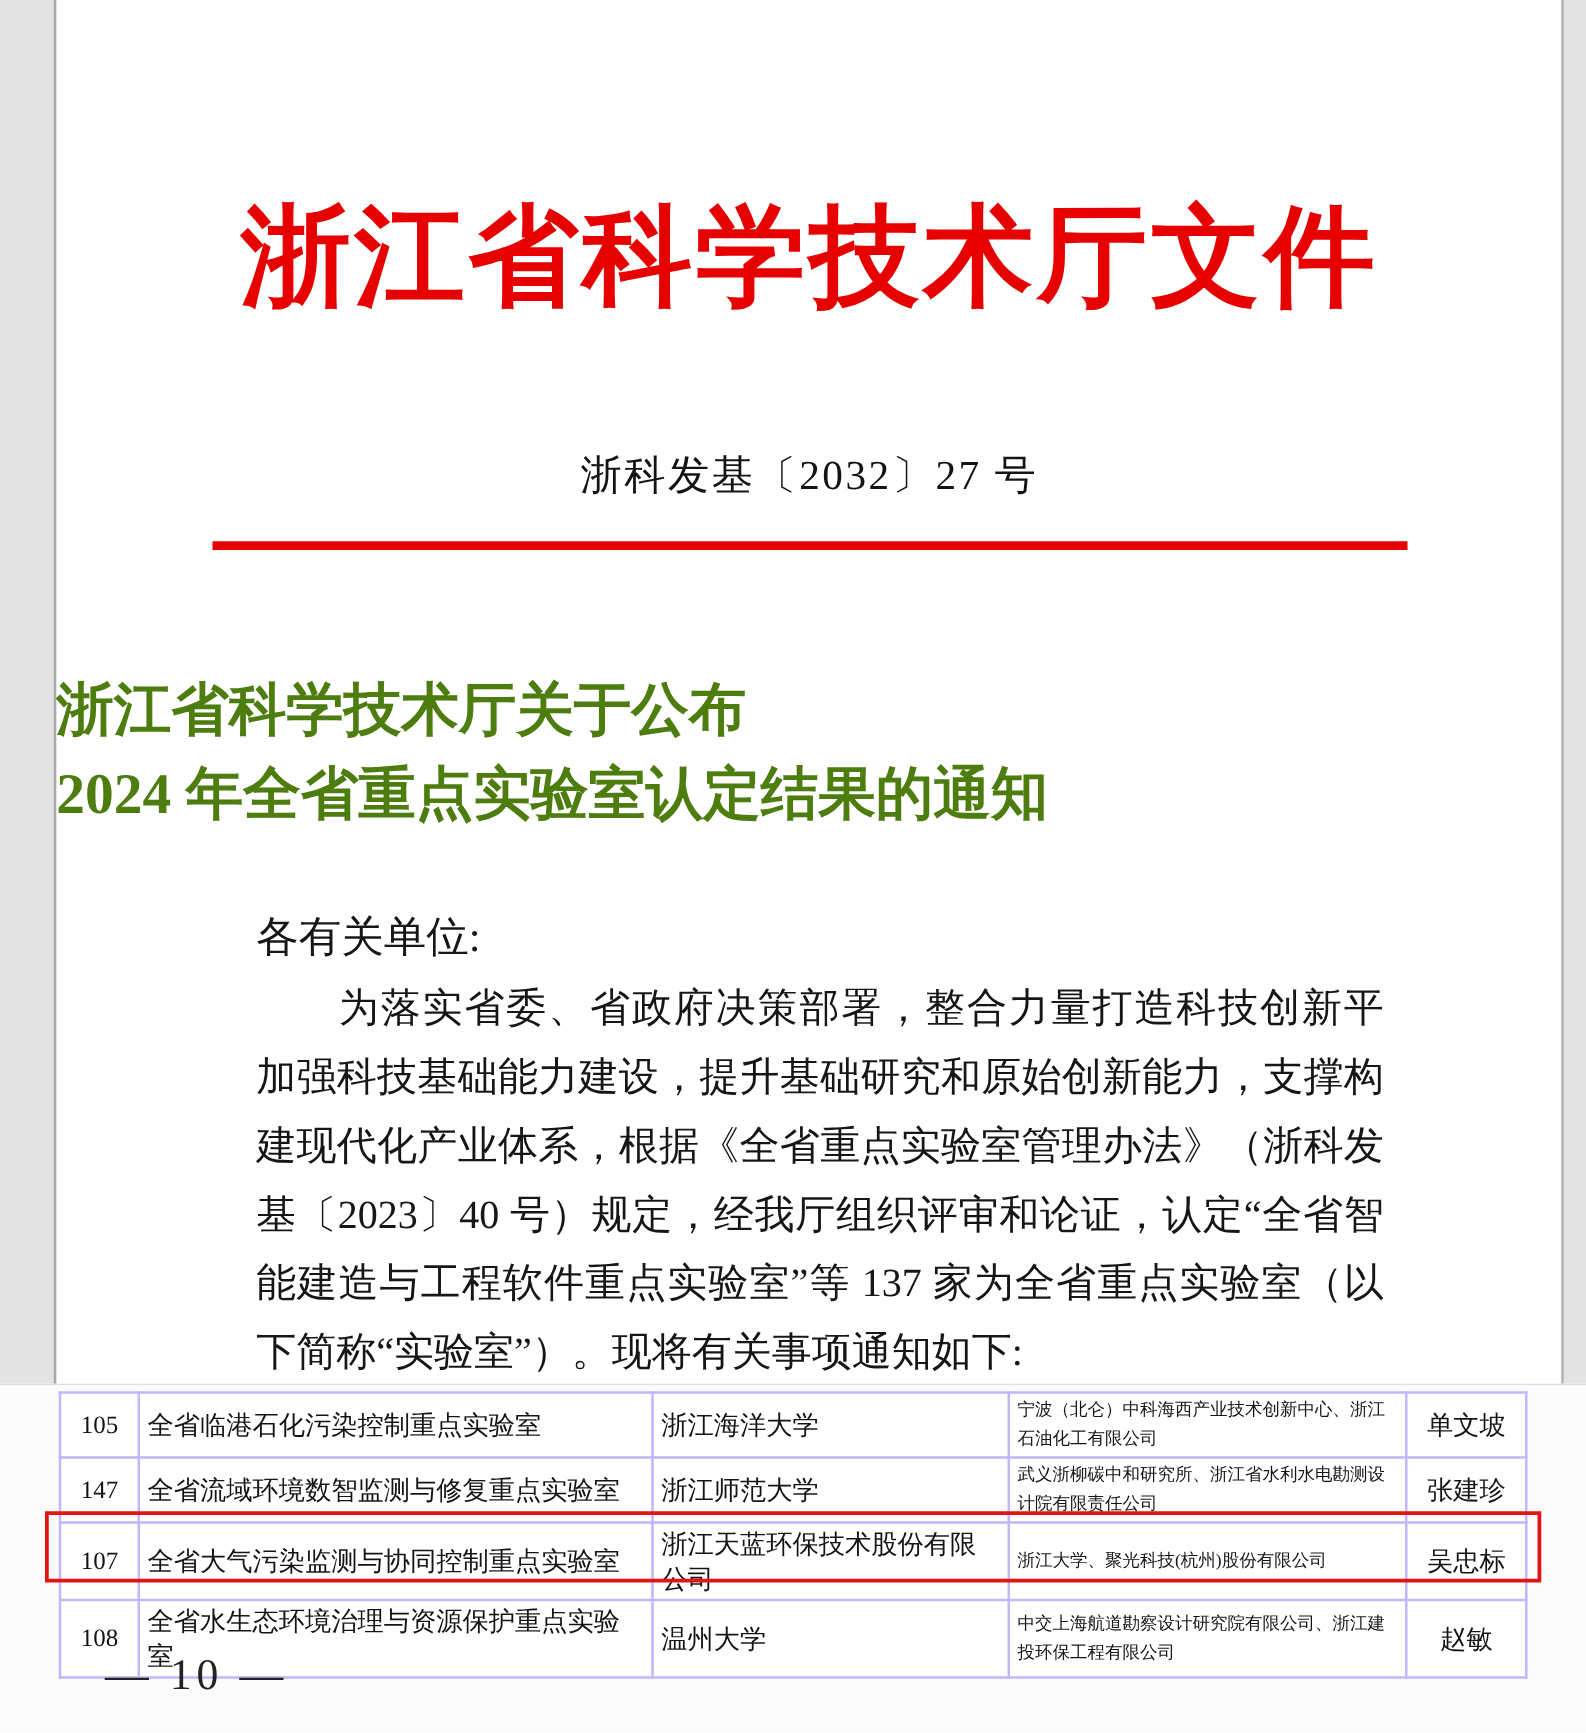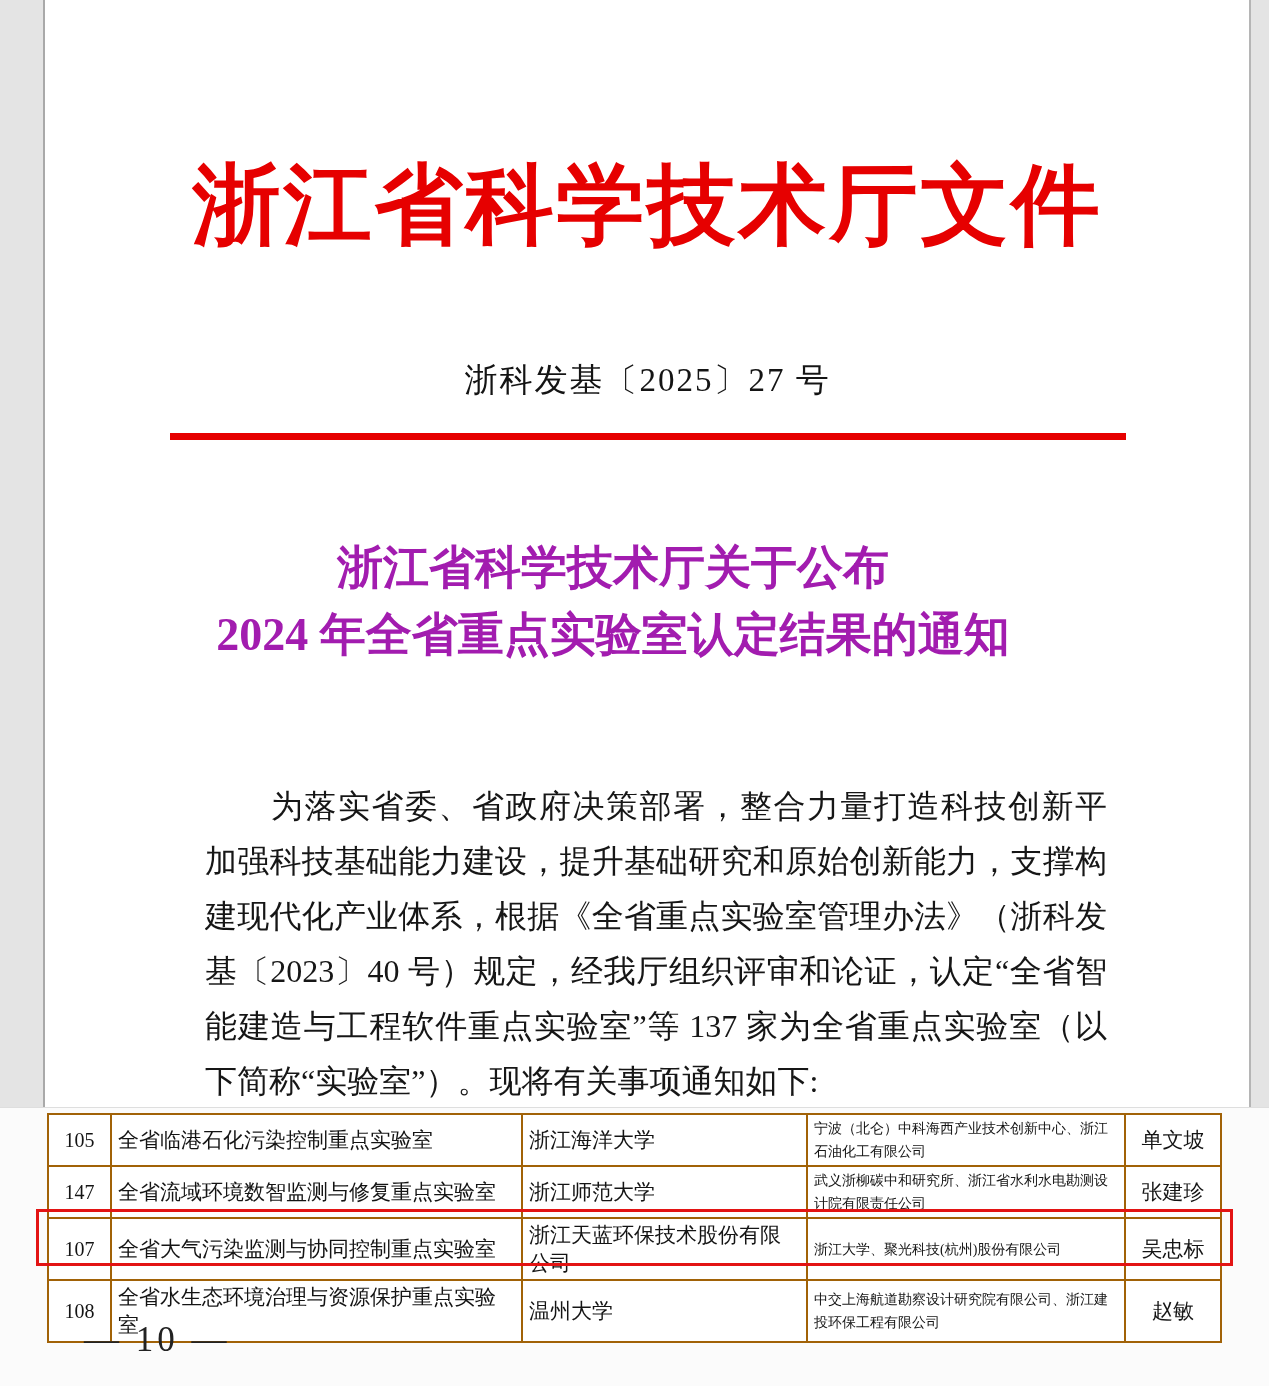--- a/index.html
+++ b/index.html
@@ -13,42 +13,42 @@
   .strip-right{right:0;width:18px;border-left:2px solid #b5b5b5;}
   .doc-header-title{
     position:absolute;left:45px;top:146px;width:1205px;text-align:center;
     color:#e60000;font-size:88px;font-weight:bold;letter-spacing:3px;white-space:nowrap;
   }
   .doc-number{
     position:absolute;left:45px;top:358px;width:1205px;text-align:center;
     font-size:33px;color:#141414;letter-spacing:2px;
   }
   .red-rule{position:absolute;left:170px;top:433px;width:956px;height:7px;background:#e60000;}
-  .notice-title{position:absolute;left:45px;width:1136px;text-align:center;font-size:46px;font-weight:bold;color:#a21caf;}
+  .notice-title{position:absolute;left:45px;width:1136px;text-align:left;font-size:46px;font-weight:bold;color:#4d7c0f;}
   .notice-title.l1{top:537px;}
   .notice-title.l2{top:604px;}
   .salutation{position:absolute;left:205px;top:727px;font-size:34px;color:#161616;}
   .body-par{position:absolute;left:205px;top:779px;width:902px;}
   .body-line{
     height:55px;line-height:55px;font-size:32px;color:#161616;overflow:hidden;
     text-align:justify;text-align-last:justify;white-space:normal;
   }
   .body-line.first{text-indent:66px;}
   .body-line.last{text-align-last:left;}
   
   .bottom-section{
     position:absolute;left:0;top:1107px;width:1269px;height:279px;
     background:#fbfbfb;border-top:1px solid #dedede;
   }
   table.results{
     position:absolute;left:47px;top:5px;border-collapse:collapse;table-layout:fixed;
     font-size:21px;color:#141414;background:#ffffff;
   }
   table.results td{
-    border:2px solid #a16207;vertical-align:middle;padding:2px 6px;overflow:hidden;
+    border:2px solid #c4b5fd;vertical-align:middle;padding:2px 6px;overflow:hidden;
   }
   td.c-no{text-align:center;font-size:20px;}
   td.c-lab{padding-left:12px;}
   td.c-inst{padding-left:9px;}
   td.c-partners{font-size:14px;line-height:23px;padding-left:8px;}
   td.c-director{text-align:center;}
   tr.r1{height:50px;} tr.r2{height:48px;} tr.r3{height:52px;} tr.r4{height:48px;padding-left:14px;}
   .highlight-box{
     position:absolute;left:36px;top:101px;width:1197px;height:57px;
     border:3px solid #e31414;box-sizing:border-box;pointer-events:none;background:transparent;
@@ -60,27 +60,28 @@
 </head>
 <body>
 
 <div id="stage">
 
   <div class="strip strip-left"></div>
   <div class="strip strip-right"></div>
 
   <div class="doc-header-title">浙江省科学技术厅文件</div>
 
-  <div class="doc-number">浙科发基〔2025〕27 号</div>
+  <div class="doc-number">浙科发基〔2032〕27 号</div>
 
   <div class="red-rule"></div>
 
   <div class="notice-title l1">浙江省科学技术厅关于公布</div>
   <div class="notice-title l2">2024 年全省重点实验室认定结果的通知</div>
 
+  <div class="salutation">各有关单位:</div>
 
   <div class="body-par">
     <div class="body-line first">为落实省委、省政府决策部署，整合力量打造科技创新平台，</div>
     <div class="body-line">加强科技基础能力建设，提升基础研究和原始创新能力，支撑构</div>
     <div class="body-line">建现代化产业体系，根据《全省重点实验室管理办法》（浙科发</div>
     <div class="body-line">基〔2023〕40 号）规定，经我厅组织评审和论证，认定“全省智</div>
     <div class="body-line">能建造与工程软件重点实验室”等 137 家为全省重点实验室（以</div>
     <div class="body-line last">下简称“实验室”）。现将有关事项通知如下:</div>
   </div>
 

